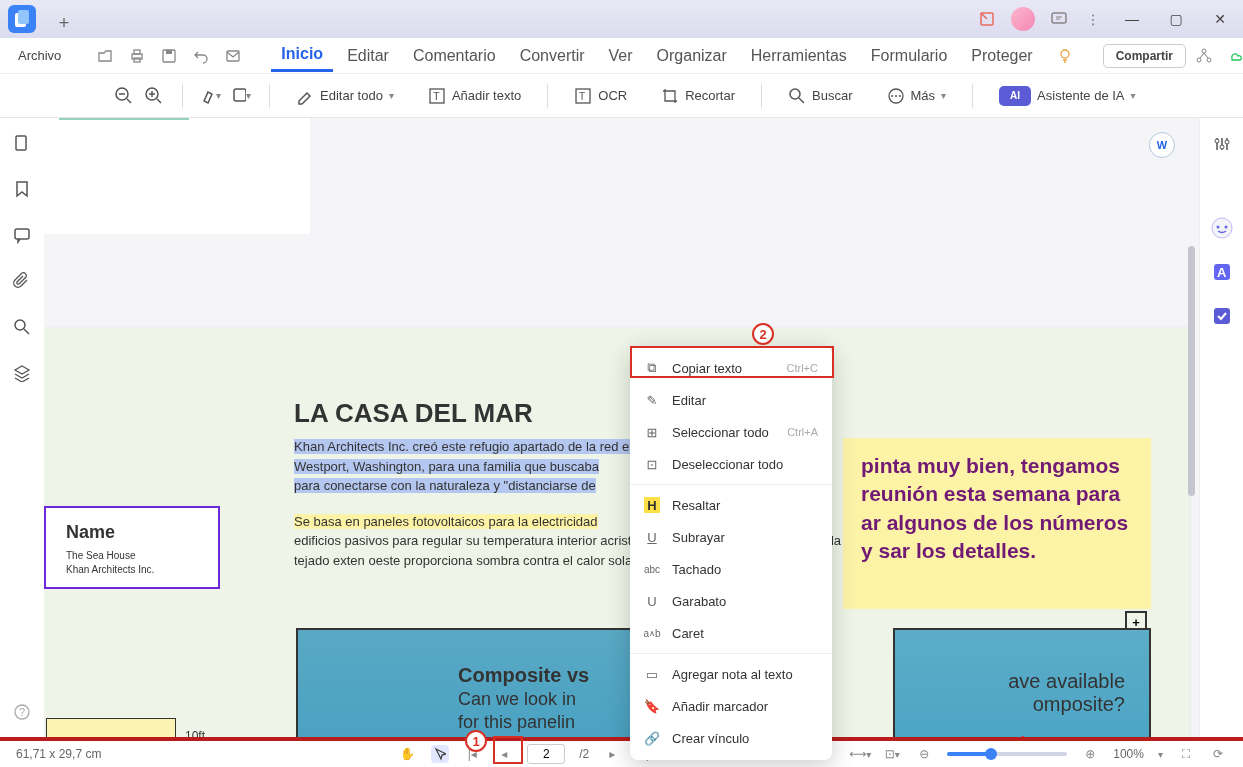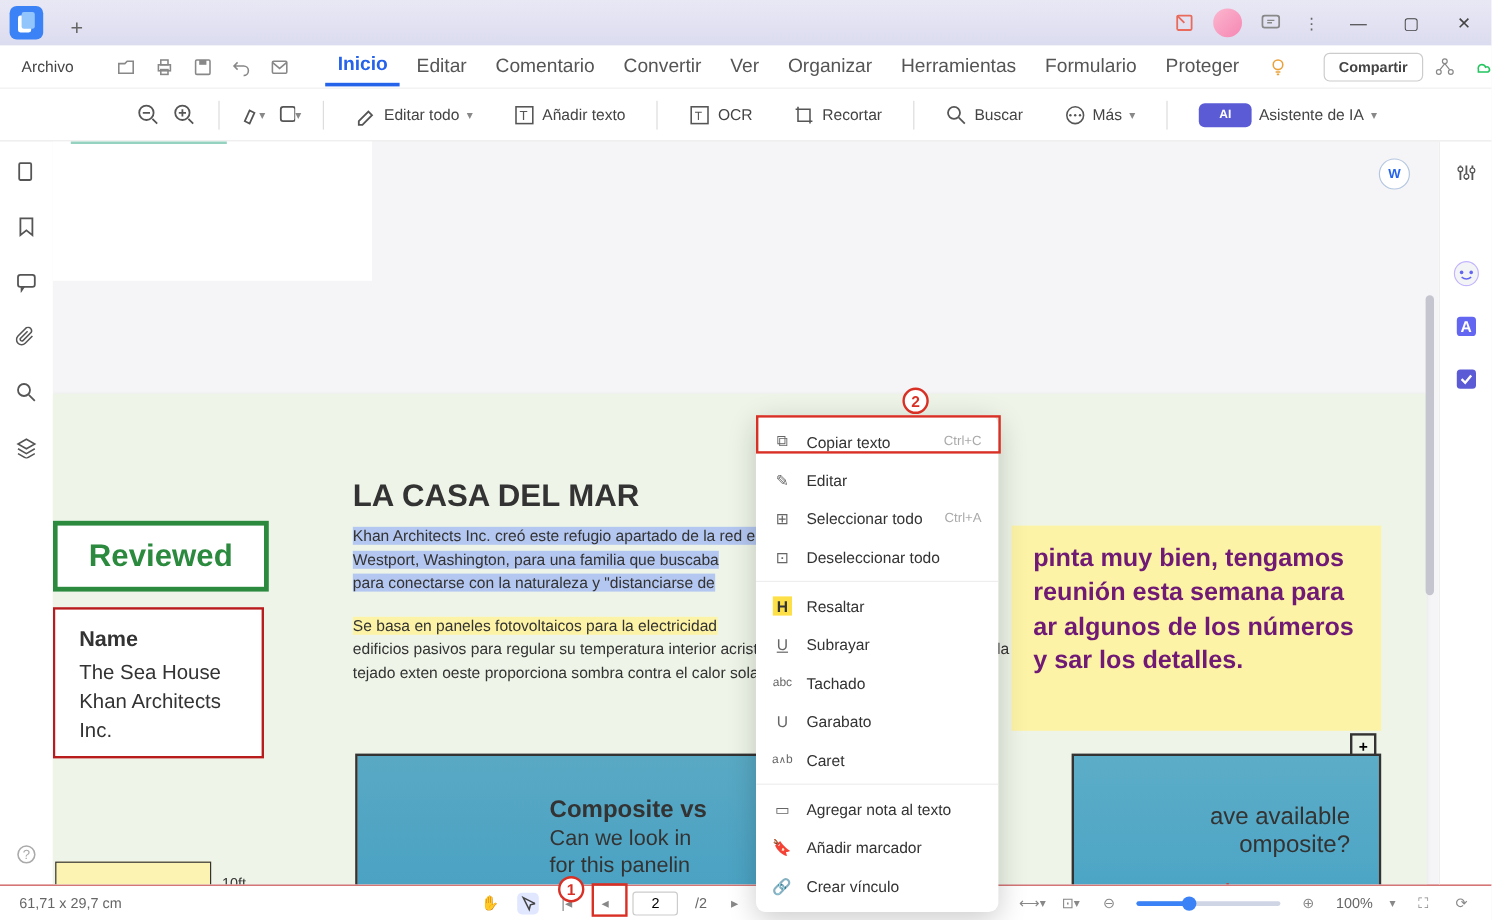--- a/index.html
+++ b/index.html
@@ -27,38 +27,38 @@
     .menubar-spacer { flex: 1; }
     .menu-icon-right { width: 22px; height: 22px; display: flex; align-items: center; justify-content: center; margin: 0 6px; }
     .share-btn { border: 1px solid #ccc; border-radius: 5px; padding: 4px 12px; font-size: 12px; font-weight: 600; color: #444; }
     
     
     .ribbon { display: flex; align-items: center; height: 44px; padding: 0 16px; background: #fff; border-bottom: 1px solid #e5e5e5; gap: 18px; }
     .ribbon-group { display: flex; align-items: center; gap: 10px; }
     .ribbon-btn { display: flex; align-items: center; gap: 6px; padding: 4px 8px; color: #444; font-size: 13px; cursor: pointer; }
     .ribbon-icon { width: 20px; height: 20px; display: flex; align-items: center; justify-content: center; color: #555; }
     .ribbon-sep { width: 1px; height: 24px; background: #ddd; }
-    .ai-icon { width: 44px; height: 20px; border-radius: 5px; background: #5b5bd6; color: #fff; display: flex; align-items: center; justify-content: center; font-size: 10px; font-weight: bold; }
+    .ai-icon { width: 32px; height: 20px; border-radius: 5px; background: #5b5bd6; color: #fff; display: flex; align-items: center; justify-content: center; font-size: 10px; font-weight: bold; }
     .chevron { font-size: 10px; color: #888; }
     
     
     .main { display: flex; height: calc(100% - 38px - 36px - 44px - 30px); position: relative; }
     .left-sidebar { width: 44px; background: #fff; display: flex; flex-direction: column; align-items: center; padding: 14px 0; gap: 24px; }
     .sidebar-icon { width: 22px; height: 22px; display: flex; align-items: center; justify-content: center; color: #555; cursor: pointer; }
     .sidebar-spacer { flex: 1; }
     
     .canvas-area { flex: 1; background: #f5f5f7; overflow: hidden; position: relative; }
     .doc-page-thumb { position: absolute; left: 0; top: -8px; width: 266px; height: 124px; background: #fff;  }
     .doc-page-thumb-top { width: 130px; height: 10px; background: #95d3c0; margin-left: 15px; }
     .doc-page { position: absolute; left: 0; top: 210px; right: 10px; bottom: 0; background: #eef5e8; box-shadow: 0 1px 4px rgba(0,0,0,0.1); overflow: hidden; }
     .doc-content { padding: 70px 40px 20px 250px; }
     .reviewed-stamp { position: absolute; left: 0; top: 106px; border: 4px solid #2b8a3e; padding: 10px 26px; font-size: 26px; font-weight: 700; color: #2b8a3e; background:#fff; }
-    .highlight-box { position: absolute; left: 0; top: 178px; border: 2px solid #b91c1c; padding: 14px 20px 10px 20px; width: 176px; background:#fff; }
+    .highlight-box { position: absolute; left: 0; top: 178px; border: 2px solid #6d28d9; padding: 14px 20px 10px 20px; width: 176px; background:#fff; }
     .highlight-title { font-size: 18px; font-weight: 700; color: #333; margin-bottom: 6px; }
-    .highlight-line { font-size: 17px; color: #333; line-height: 1.4; }
+    .highlight-line { font-size: 10px; color: #333; line-height: 1.4; }
     .doc-title { font-size: 26px; font-weight: 700; color: #333; margin-bottom: 8px; }
     .para { font-size: 13px; color: #333; line-height: 1.5; margin-bottom: 16px; }
     .selected-text { background: #b4c7f0; }
     .highlighted-text { background: #fdf3a7; }
     
     .sticky-note { position: absolute; right: 38px; top: 110px; width: 308px; background: #fdf3a7; padding: 14px 18px 44px 18px; }
     .sticky-header { display:flex; justify-content:space-between; margin-bottom:8px;}
     .sticky-author { font-size: 20px; font-weight: 700; color: #9a8733; }
     .sticky-date { font-size: 18px; font-weight: 700; color: #9a8733; }
     .sticky-body { font-size: 21px; font-weight: 700; color: #701a75; line-height: 1.35; }
@@ -88,21 +88,21 @@
     
     
     .right-sidebar{width:44px;background:#fff;display:flex;flex-direction:column;align-items:center;padding-top:14px;gap:20px;border-left:1px solid #eee;}
     .rs-icon{width:24px;height:24px;display:flex;align-items:center;justify-content:center;}
     
     
     .scrollbar-track { position: absolute; right: 4px; top: 8px; bottom: 8px; width: 8px; background: transparent; }
     .scrollbar-thumb { position: absolute; top: 120px; width: 7px; height: 250px; background: #c5c5d0; border-radius: 4px; right:0;}
     
     
-    .statusbar { height: 30px; display: flex; align-items: center; padding: 0 16px; font-size: 12px; color: #666; border-top: 1px solid #b91c1c; gap: 14px; }
+    .statusbar { height: 30px; display: flex; align-items: center; padding: 0 16px; font-size: 12px; color: #666; border-top: 4px solid #b91c1c; gap: 14px; }
     .statusbar-spacer{flex:1;}
     .page-input{width:38px;text-align:center;border:1px solid #ccc;border-radius:3px;padding:2px;font-size:12px;}
     .zoom-slider{width:120px;height:4px;background:#d0d5e5;border-radius:2px;position:relative;}
     .zoom-slider::after{content:"";position:absolute;left:0;top:0;width:42px;height:4px;background:#3b82f6;border-radius:2px;}
     .zoom-handle{position:absolute;left:38px;top:-4px;width:12px;height:12px;border-radius:50%;background:#3b82f6;}
     .statusbar-icon{width:18px;height:18px;display:flex;align-items:center;justify-content:center;color:#888;cursor:pointer;}
     .sb-icon-active{background:#e0e7ff;border-radius:4px;padding:3px;}
     
     svg{display:block;}
   </style>
@@ -342,21 +342,20 @@
       </div>
   </div>
 
   <div class="canvas-area">
     <div class="doc-page-thumb">
         <div class="doc-page-thumb-top"></div>
       </div>
     <div class="badge-word">W</div>
 
     <div class="doc-page">
-      <div class="reviewed-stamp">Reviewed</div>
       <div class="highlight-box">
         <div class="highlight-title">Name</div>
         <div class="highlight-line">The Sea House</div>
         <div class="highlight-line">Khan Architects Inc.</div>
       </div>
 
       <div class="doc-content">
         <div class="doc-title">LA CASA DEL MAR</div>
         <div class="para">
           <span class="selected-text"><span>Khan Architects Inc. creó este refugio apartado de la red eléctrica en </span><br><span>Westport, Washington, para una familia que buscaba </span><br><span>para conectarse con la naturaleza y "distanciarse de</span></span>

